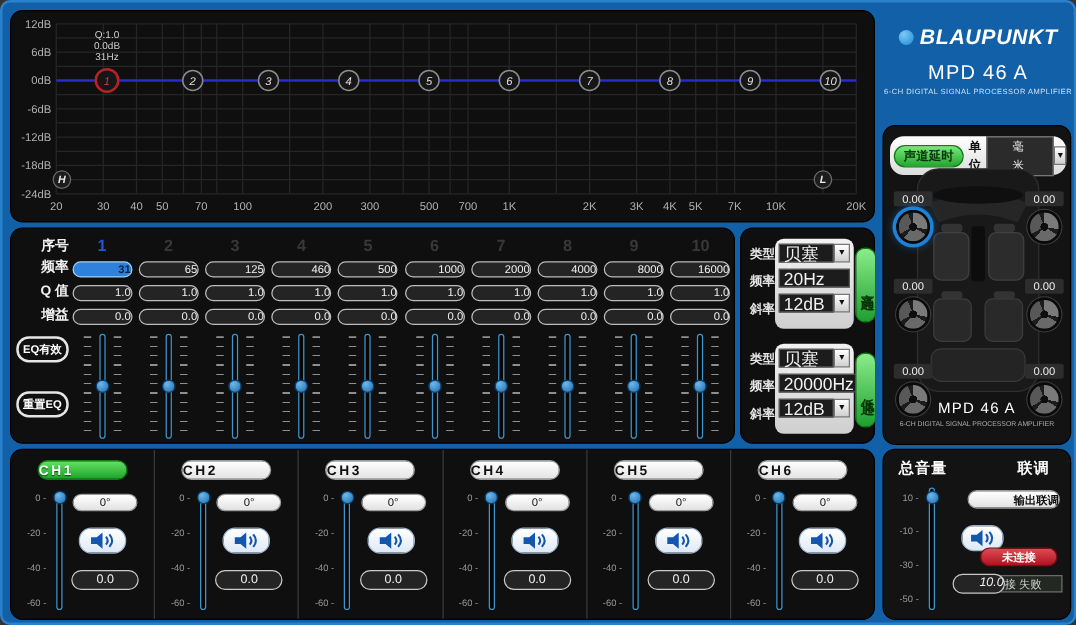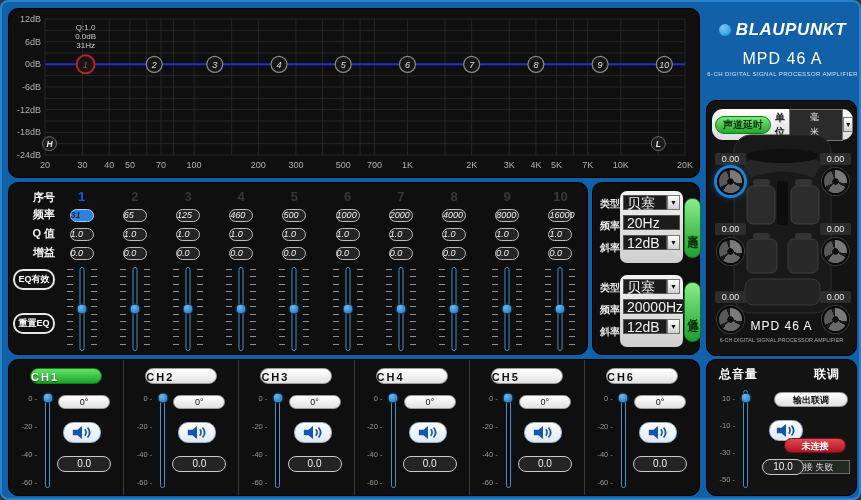--- a/index.html
+++ b/index.html
@@ -40,21 +40,21 @@
   #eq-labels{width:46px;position:relative;padding-top:6px;}
   .eq-row-label{color:#f2f2f2;font-weight:bold;font-size:11px;text-align:right;height:19px;line-height:17px;}
   .eq-row-label:first-child{height:17px;}
   .eq-btn{position:absolute;left:4px;width:42px;background:#101010;border:2px solid #e6e6e6;border-radius:10px;color:#fff;font-weight:bold;font-size:9px;text-align:center;padding:2px 0;}
   #eq-enable-btn{top:86px;}
   #eq-reset-btn{top:130px;}
   #bands{flex:1;display:flex;padding-top:6px;}
   .band{flex:1;display:flex;flex-direction:column;align-items:center;}
   .band-idx{height:17px;line-height:15px;font-size:13px;font-weight:bold;color:#383838;}
   .band-idx.sel{color:#1e56d6;}
-  .bpill{width:24px;height:13px;margin:3px 0;background:#242424;border:1.5px solid #bcbcbc;border-radius:8px;color:#f0f0f0;font-size:9px;line-height:10px;text-align:left;font-style:italic;}
+  .bpill{width:48px;height:13px;margin:3px 0;background:#242424;border:1.5px solid #bcbcbc;border-radius:8px;color:#f0f0f0;font-size:9px;line-height:10px;text-align:right;}
   .bpill.sel{background:#2f82dc;border-color:#a8cdf2;color:#062640;font-weight:bold;}
   .eqslider{position:relative;height:84px;width:36px;margin-top:4px;}
   .tickcol{position:absolute;top:2px;bottom:2px;width:6px;background:repeating-linear-gradient(#8f8f8f 0 1px,rgba(0,0,0,0) 1px 7.5px);}
   .tickcol.l{left:3px;}
   .tickcol.r{right:3px;}
   .vtrack{position:absolute;left:50%;top:0;bottom:0;width:5px;transform:translateX(-50%);background:#060606;border:1px solid #3e95cc;border-radius:3px;}
   .vthumb{position:absolute;left:50%;width:11px;height:11px;border-radius:50%;transform:translate(-50%,-50%);background:radial-gradient(circle at 35% 30%,#6cb9ec,#1d6cb0);border:1px solid #0c3c66;}
 
   
   #filter-panel{left:590px;top:180px;width:108px;height:173px;}
@@ -81,25 +81,25 @@
   .ch-thumb{position:absolute;left:28.5px;width:11px;height:11px;border-radius:50%;transform:translate(-50%,-50%);background:radial-gradient(circle at 35% 30%,#6cb9ec,#1d6cb0);border:1px solid #0c3c66;}
   .ph-pill{position:absolute;right:13px;top:35px;width:52px;height:14px;background:linear-gradient(#fff,#e2e2e2);border:1px solid #9a9a9a;border-radius:8px;text-align:center;font-size:9px;line-height:13px;color:#111;}
   .spk-btn{position:absolute;right:22px;top:62px;width:38px;height:21px;background:linear-gradient(#ffffff,#dfe9f4);border:1px solid #9ab0c6;border-radius:10px;display:flex;align-items:center;justify-content:center;}
   .gain-pill{position:absolute;right:12px;top:96px;width:54px;height:16px;background:#242424;border:1.5px solid #c9c9c9;border-radius:9px;color:#f0f0f0;font-size:10px;line-height:13px;text-align:center;}
 
   
   #master-panel{left:704px;top:357px;width:151px;height:137px;background:#131313;}
   #master-title{position:absolute;left:12px;top:6px;color:#fff;font-weight:bold;font-size:12px;letter-spacing:1px;}
   #link-title{position:absolute;right:16px;top:6px;color:#fff;font-weight:bold;font-size:12px;letter-spacing:1px;}
   #master-slider{position:absolute;left:10px;top:30px;width:40px;height:98px;}
-  #output-link{position:absolute;right:8px;top:32px;width:74px;height:15px;background:linear-gradient(#fff,#e2e2e2);border:1px solid #9a9a9a;border-radius:9px;text-align:center;font-size:9px;font-weight:bold;line-height:14px;color:#111;}
+  #output-link{position:absolute;right:8px;top:32px;width:74px;height:15px;background:linear-gradient(#fff,#e2e2e2);border:1px solid #9a9a9a;border-radius:9px;text-align:right;font-size:9px;font-weight:bold;line-height:14px;color:#111;}
   #master-spk{position:absolute;left:62px;top:60px;width:34px;height:21px;background:linear-gradient(#ffffff,#dfe9f4);border:1px solid #9ab0c6;border-radius:10px;display:flex;align-items:center;justify-content:center;}
   #not-connected{position:absolute;right:10px;top:78px;width:62px;height:15px;background:linear-gradient(#e04a54,#b01320);border:1px solid #7d0d16;border-radius:9px;color:#fff;font-weight:bold;font-size:9px;line-height:14px;text-align:center;}
   #conn-status{position:absolute;right:6px;top:100px;width:72px;height:14px;background:#232823;border:1px solid #6b6b6b;color:#cfcfcf;font-size:9px;line-height:13px;text-align:center;}
-  #master-value{position:absolute;left:55px;top:99px;width:42px;height:16px;background:#242424;border:1.5px solid #c9c9c9;border-radius:9px;color:#f0f0f0;font-size:10px;line-height:13px;text-align:center;}
+  #master-value{position:absolute;left:55px;top:99px;width:42px;height:16px;background:#242424;border:1.5px solid #c9c9c9;border-radius:9px;color:#f0f0f0;font-size:10px;line-height:13px;text-align:right;font-style:italic;}
 </style>
 </head>
 <body>
 
 <div id="app">
 
   <div id="graph-panel" class="panel">
     <svg id="graph-svg" width="692" height="170">
         <line x1="36" y1="10" x2="676" y2="10" stroke="#262626"></line>
         <line x1="36" y1="21.333333333333336" x2="676" y2="21.333333333333336" stroke="#262626"></line>

